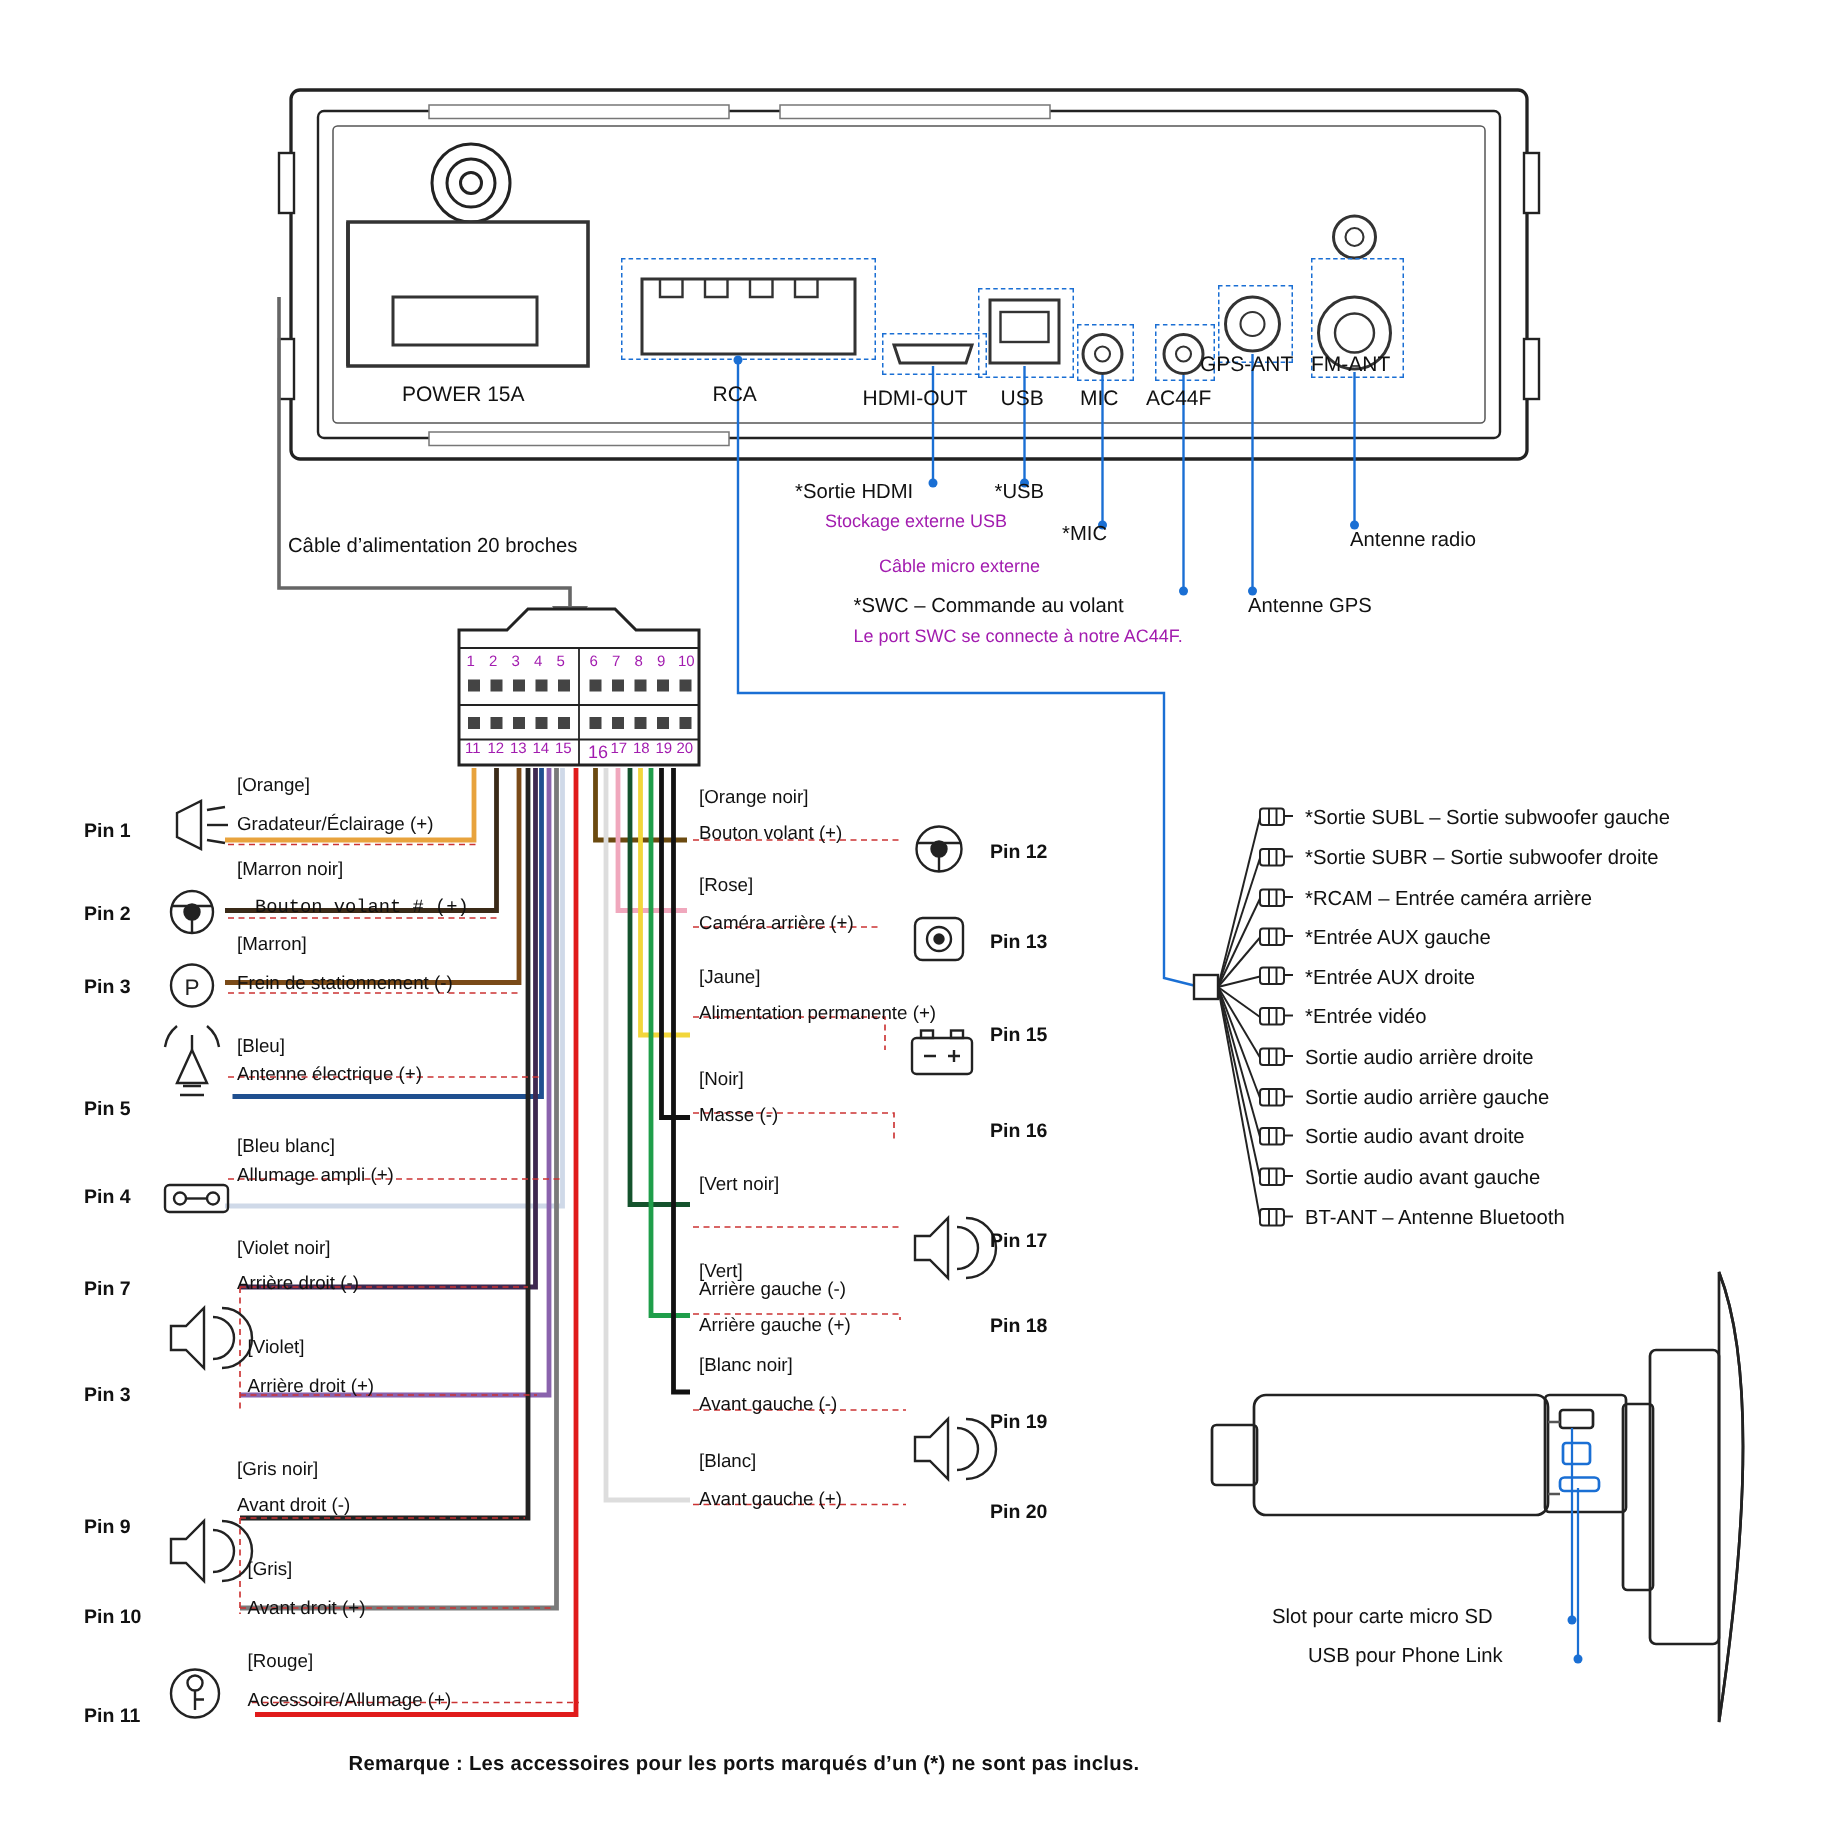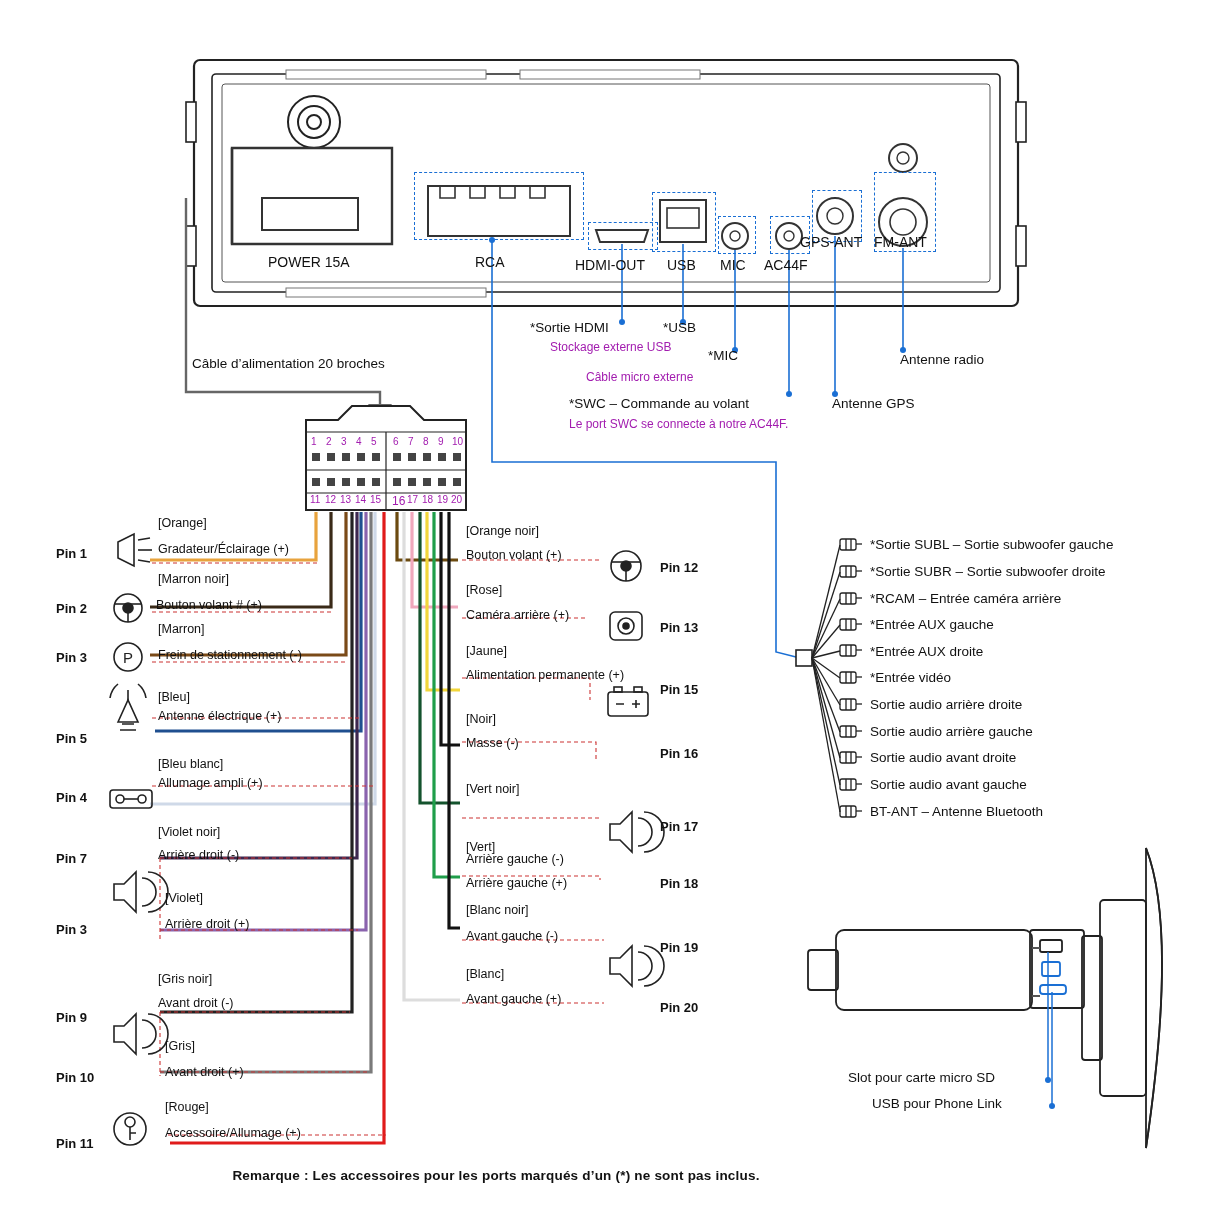--- a/index.html
+++ b/index.html
@@ -384,21 +384,21 @@
   <span class="abs lbl-sm" style="left:131px;top:0;font-size:10px;">19</span>
   <span class="abs lbl-sm" style="left:145px;top:0;font-size:10px;">20</span>
 </div>
 
 <div class="abs pin-label" style="left:56px;top:546px;">Pin 1</div>
 <div class="abs wire-name" style="left:158px;top:516px;">[Orange]</div>
 <div class="abs wire-func" style="left:158px;top:542px;">Gradateur/Éclairage (+)</div>
 
 <div class="abs pin-label" style="left:56px;top:601px;">Pin 2</div>
 <div class="abs wire-name" style="left:158px;top:572px;">[Marron noir]</div>
-<div class="abs wire-func" style="left:156px;top:598px;">Bouton volant # (+)</div>
+<div class="abs wire-func" style="left:170px;top:598px;font-family:Liberation Mono, monospace;">Bouton volant # (+)</div>
 
 <div class="abs pin-label" style="left:56px;top:650px;">Pin 3</div>
 <div class="abs wire-name" style="left:158px;top:622px;">[Marron]</div>
 <div class="abs wire-func" style="left:158px;top:648px;">Frein de stationnement (-)</div>
 
 <div class="abs pin-label" style="left:56px;top:731px;">Pin 5</div>
 <div class="abs wire-name" style="left:158px;top:690px;">[Bleu]</div>
 <div class="abs wire-func" style="left:158px;top:709px;">Antenne électrique (+)</div>
 
 <div class="abs pin-label" style="left:56px;top:790px;">Pin 4</div>

